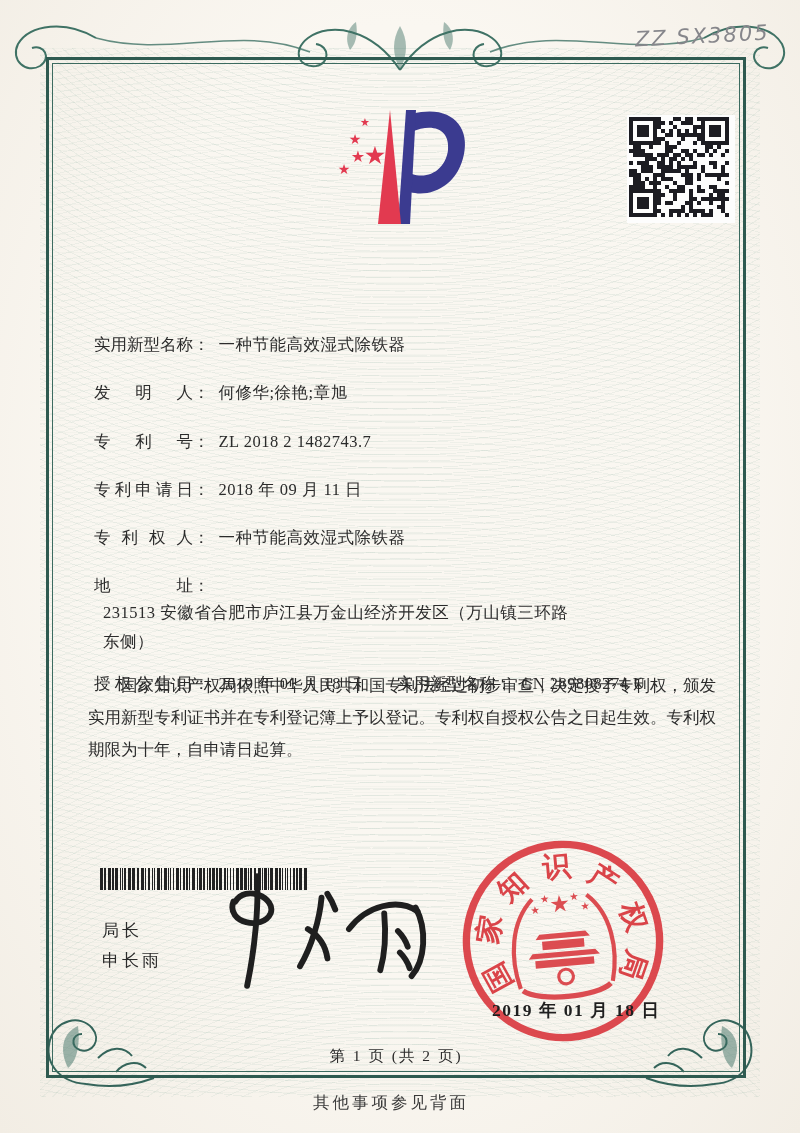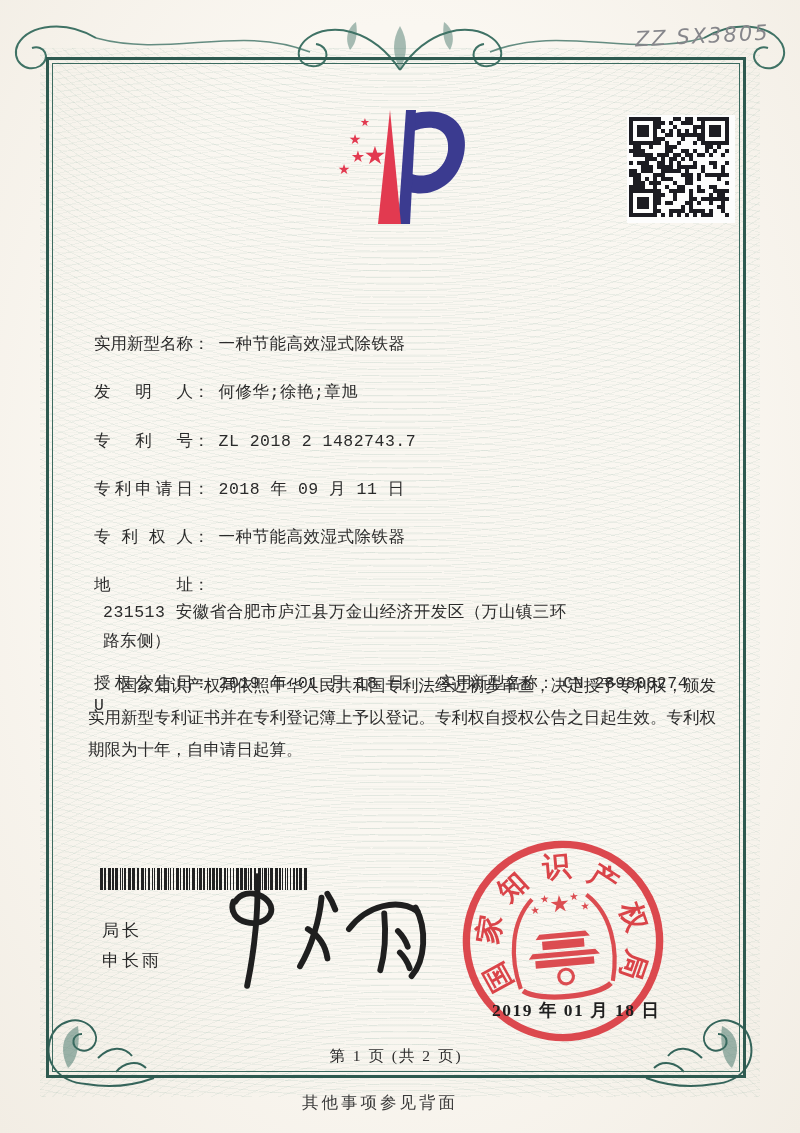--- a/index.html
+++ b/index.html
@@ -38,37 +38,37 @@
   .qr{
     left:627px;top:115px;width:104px;height:104px;background:#fdfdfd;
     display:grid;grid-template-columns:repeat(25,4px);grid-auto-rows:4px;padding:2px;
   }
   .qr div.on{background:#1c1c22;}
   .title{
     left:46px;top:232px;width:700px;text-align:center;
     font-size:43px;font-weight:600;letter-spacing:13px;text-indent:13px;color:#1d1d1d;
   }
   .fields{left:94px;top:334px;width:600px;font-size:16.5px;}
-  .field-row{margin-bottom:26px;line-height:1.35;font-family:Liberation Mono, monospace;}
+  .field-row{margin-bottom:26px;line-height:1.35;}
   .field-row.addr{margin-bottom:16px;}
   .flabel{display:inline-block;white-space:nowrap;vertical-align:top;}
   .fname{display:inline-block;width:99px;text-align:justify;text-align-last:justify;}
   .fvalue{margin-left:9px;letter-spacing:.5px;}
   .fvalue.vaddr{display:inline-block;width:478px;vertical-align:top;line-height:1.8;}
   .pairgap{display:inline-block;width:34px;}
   .paras{left:88px;top:670px;width:628px;font-size:16.5px;line-height:1.95;text-align:justify;}
   .paras p{margin:0;text-indent:2em;}
   .barcode{left:100px;top:868px;width:214px;height:22px;display:flex;align-items:stretch;}
   .barcode div{background:#222;}
   .signer{left:102px;top:916px;font-size:17px;line-height:1.75;letter-spacing:3px;}
   .signature{left:206px;top:872px;z-index:5;}
   .seal{left:458px;top:836px;transform:rotate(-5deg);z-index:5;}
   .seal-date{left:492px;top:998px;font-size:17.5px;letter-spacing:1.5px;font-weight:600;color:#1f1f1f;z-index:6;}
   .footer-page{left:46px;top:1046px;width:700px;text-align:center;font-size:15.5px;letter-spacing:2px;}
-  .footer-note{left:0;top:1092px;width:760px;text-align:center;font-size:16.5px;letter-spacing:3px;color:#3a3a3a;z-index:4;position:absolute;}
+  .footer-note{left:0;top:1092px;width:760px;text-align:center;font-size:16.5px;letter-spacing:3px;color:#3a3a3a;z-index:4;position:absolute;padding-left:11px;}
 </style>
 </head>
 <body>
 
 <div class="page">
 
   <div class="guilloche"></div>
 
   <svg class="ornament top" width="800" height="80" viewBox="0 0 800 80">
     <g stroke="#3f7265" fill="none" stroke-width="2">

